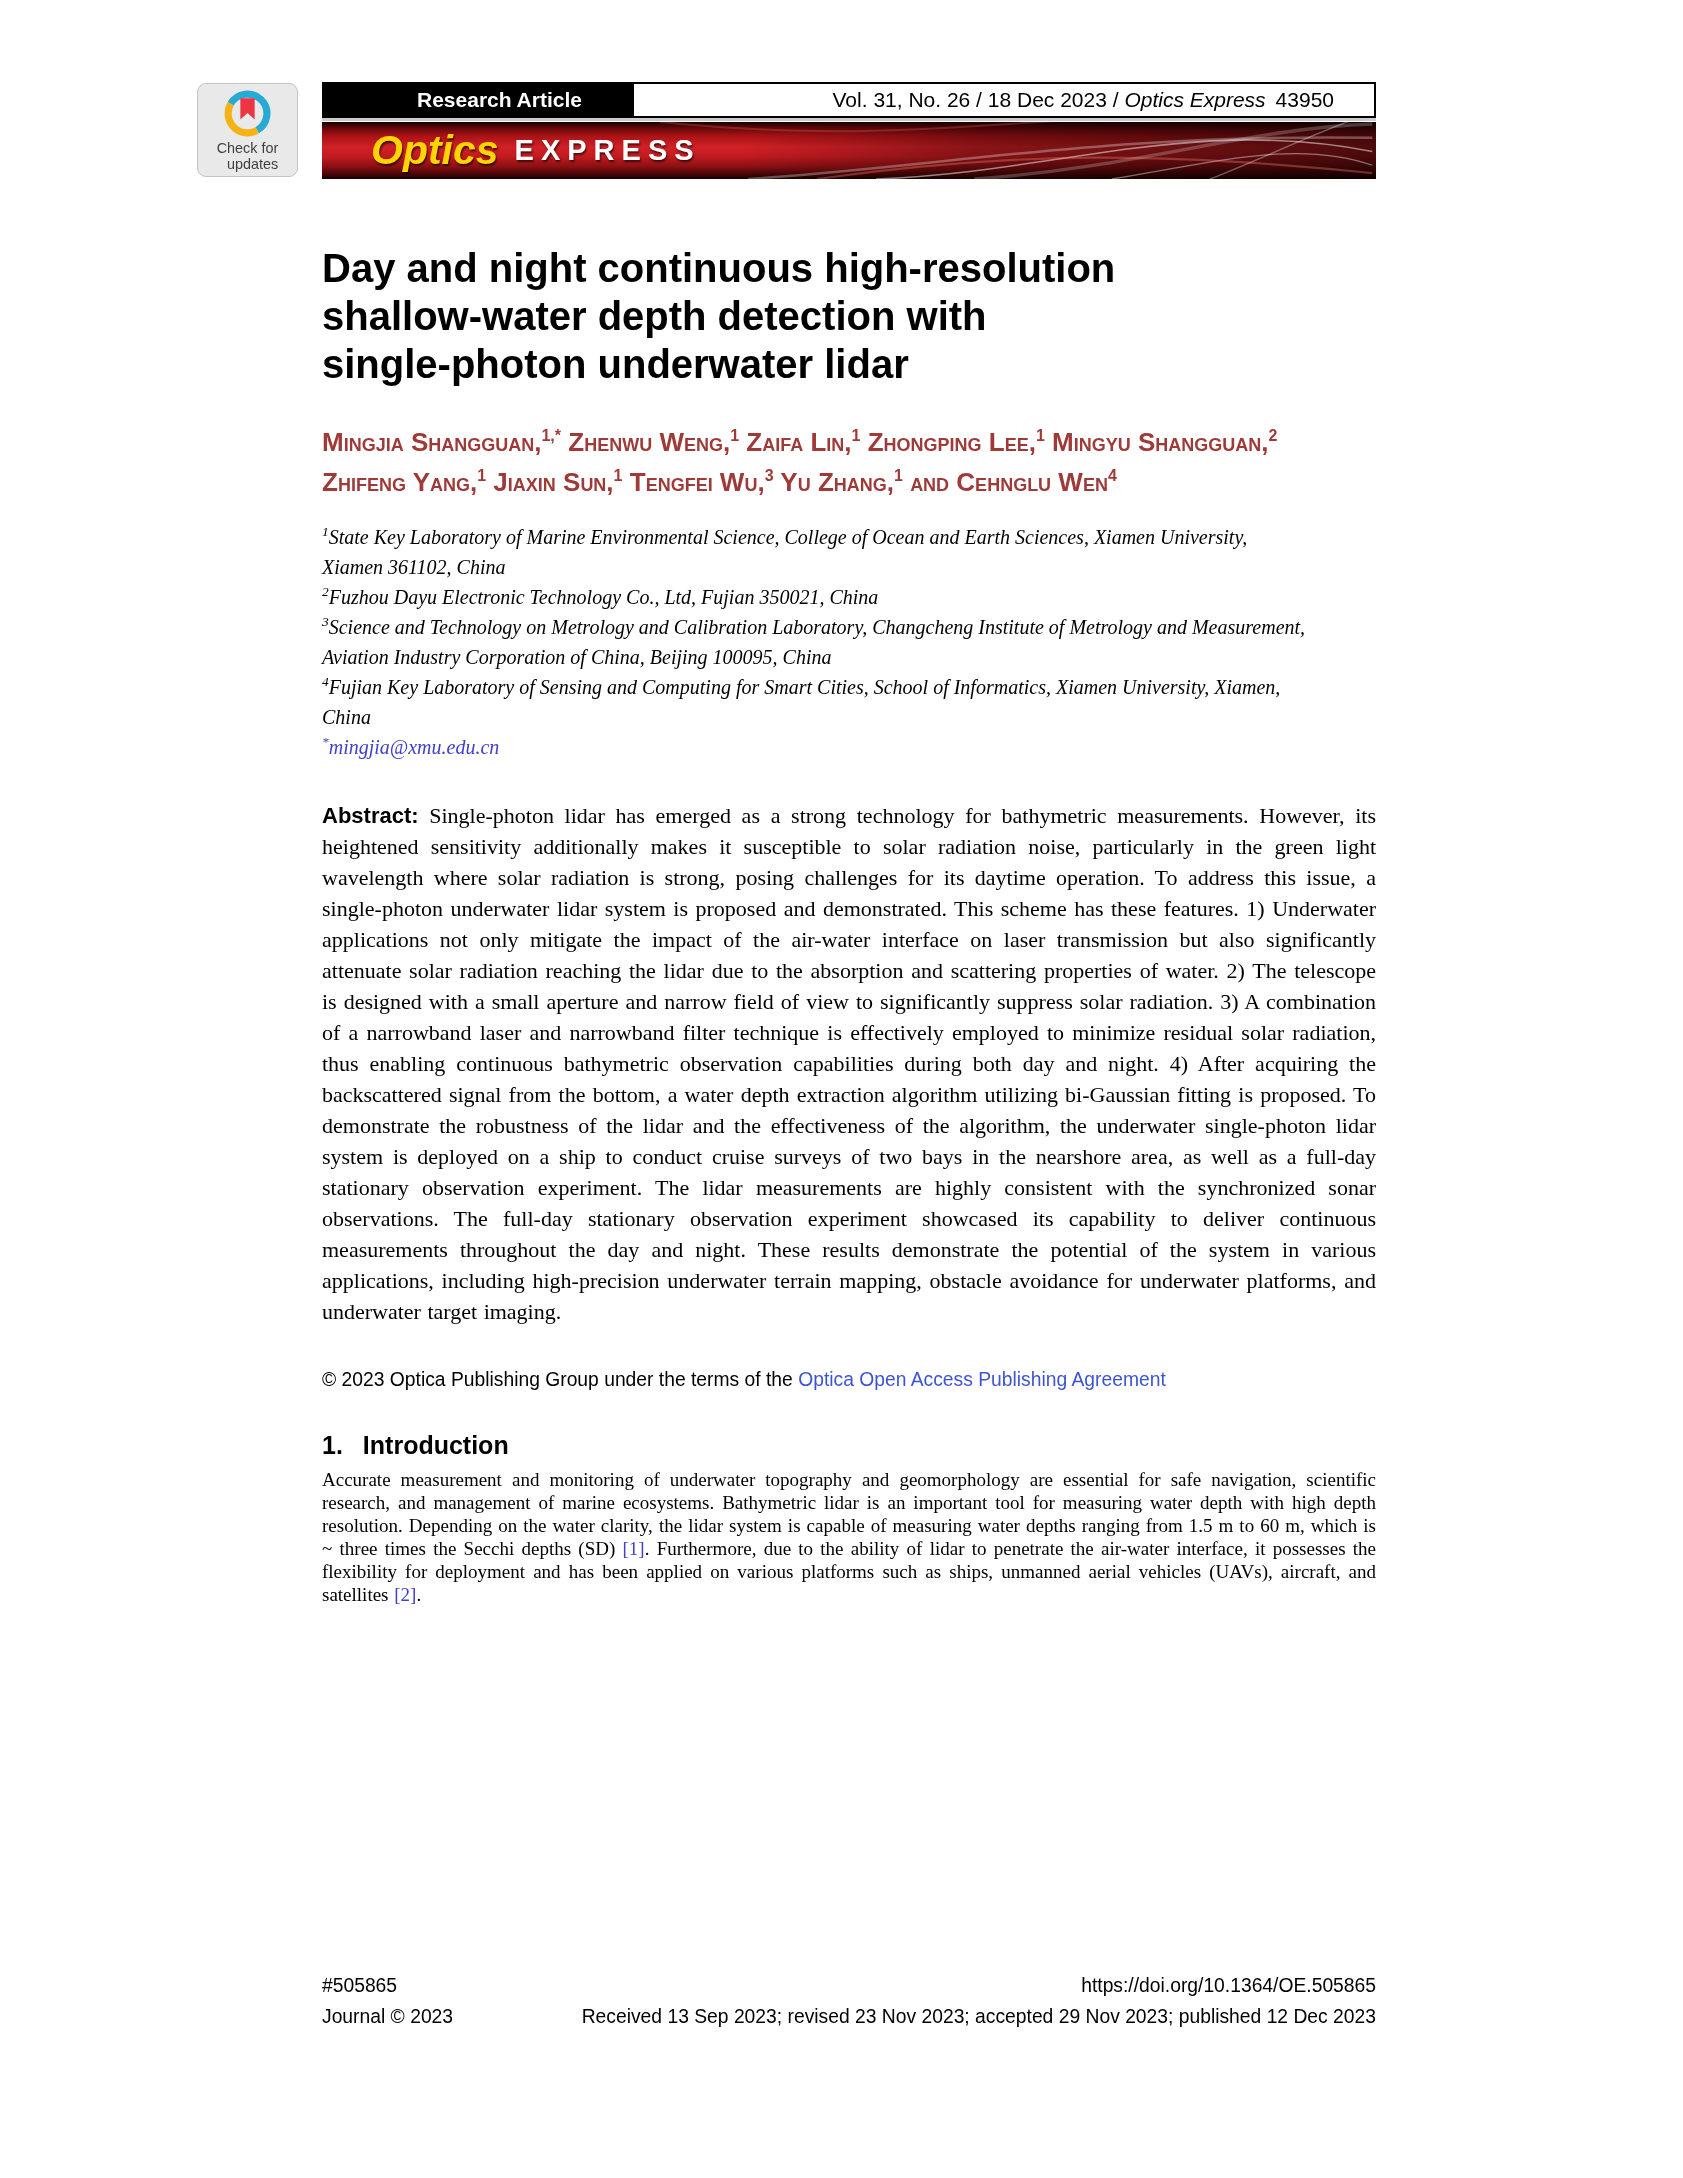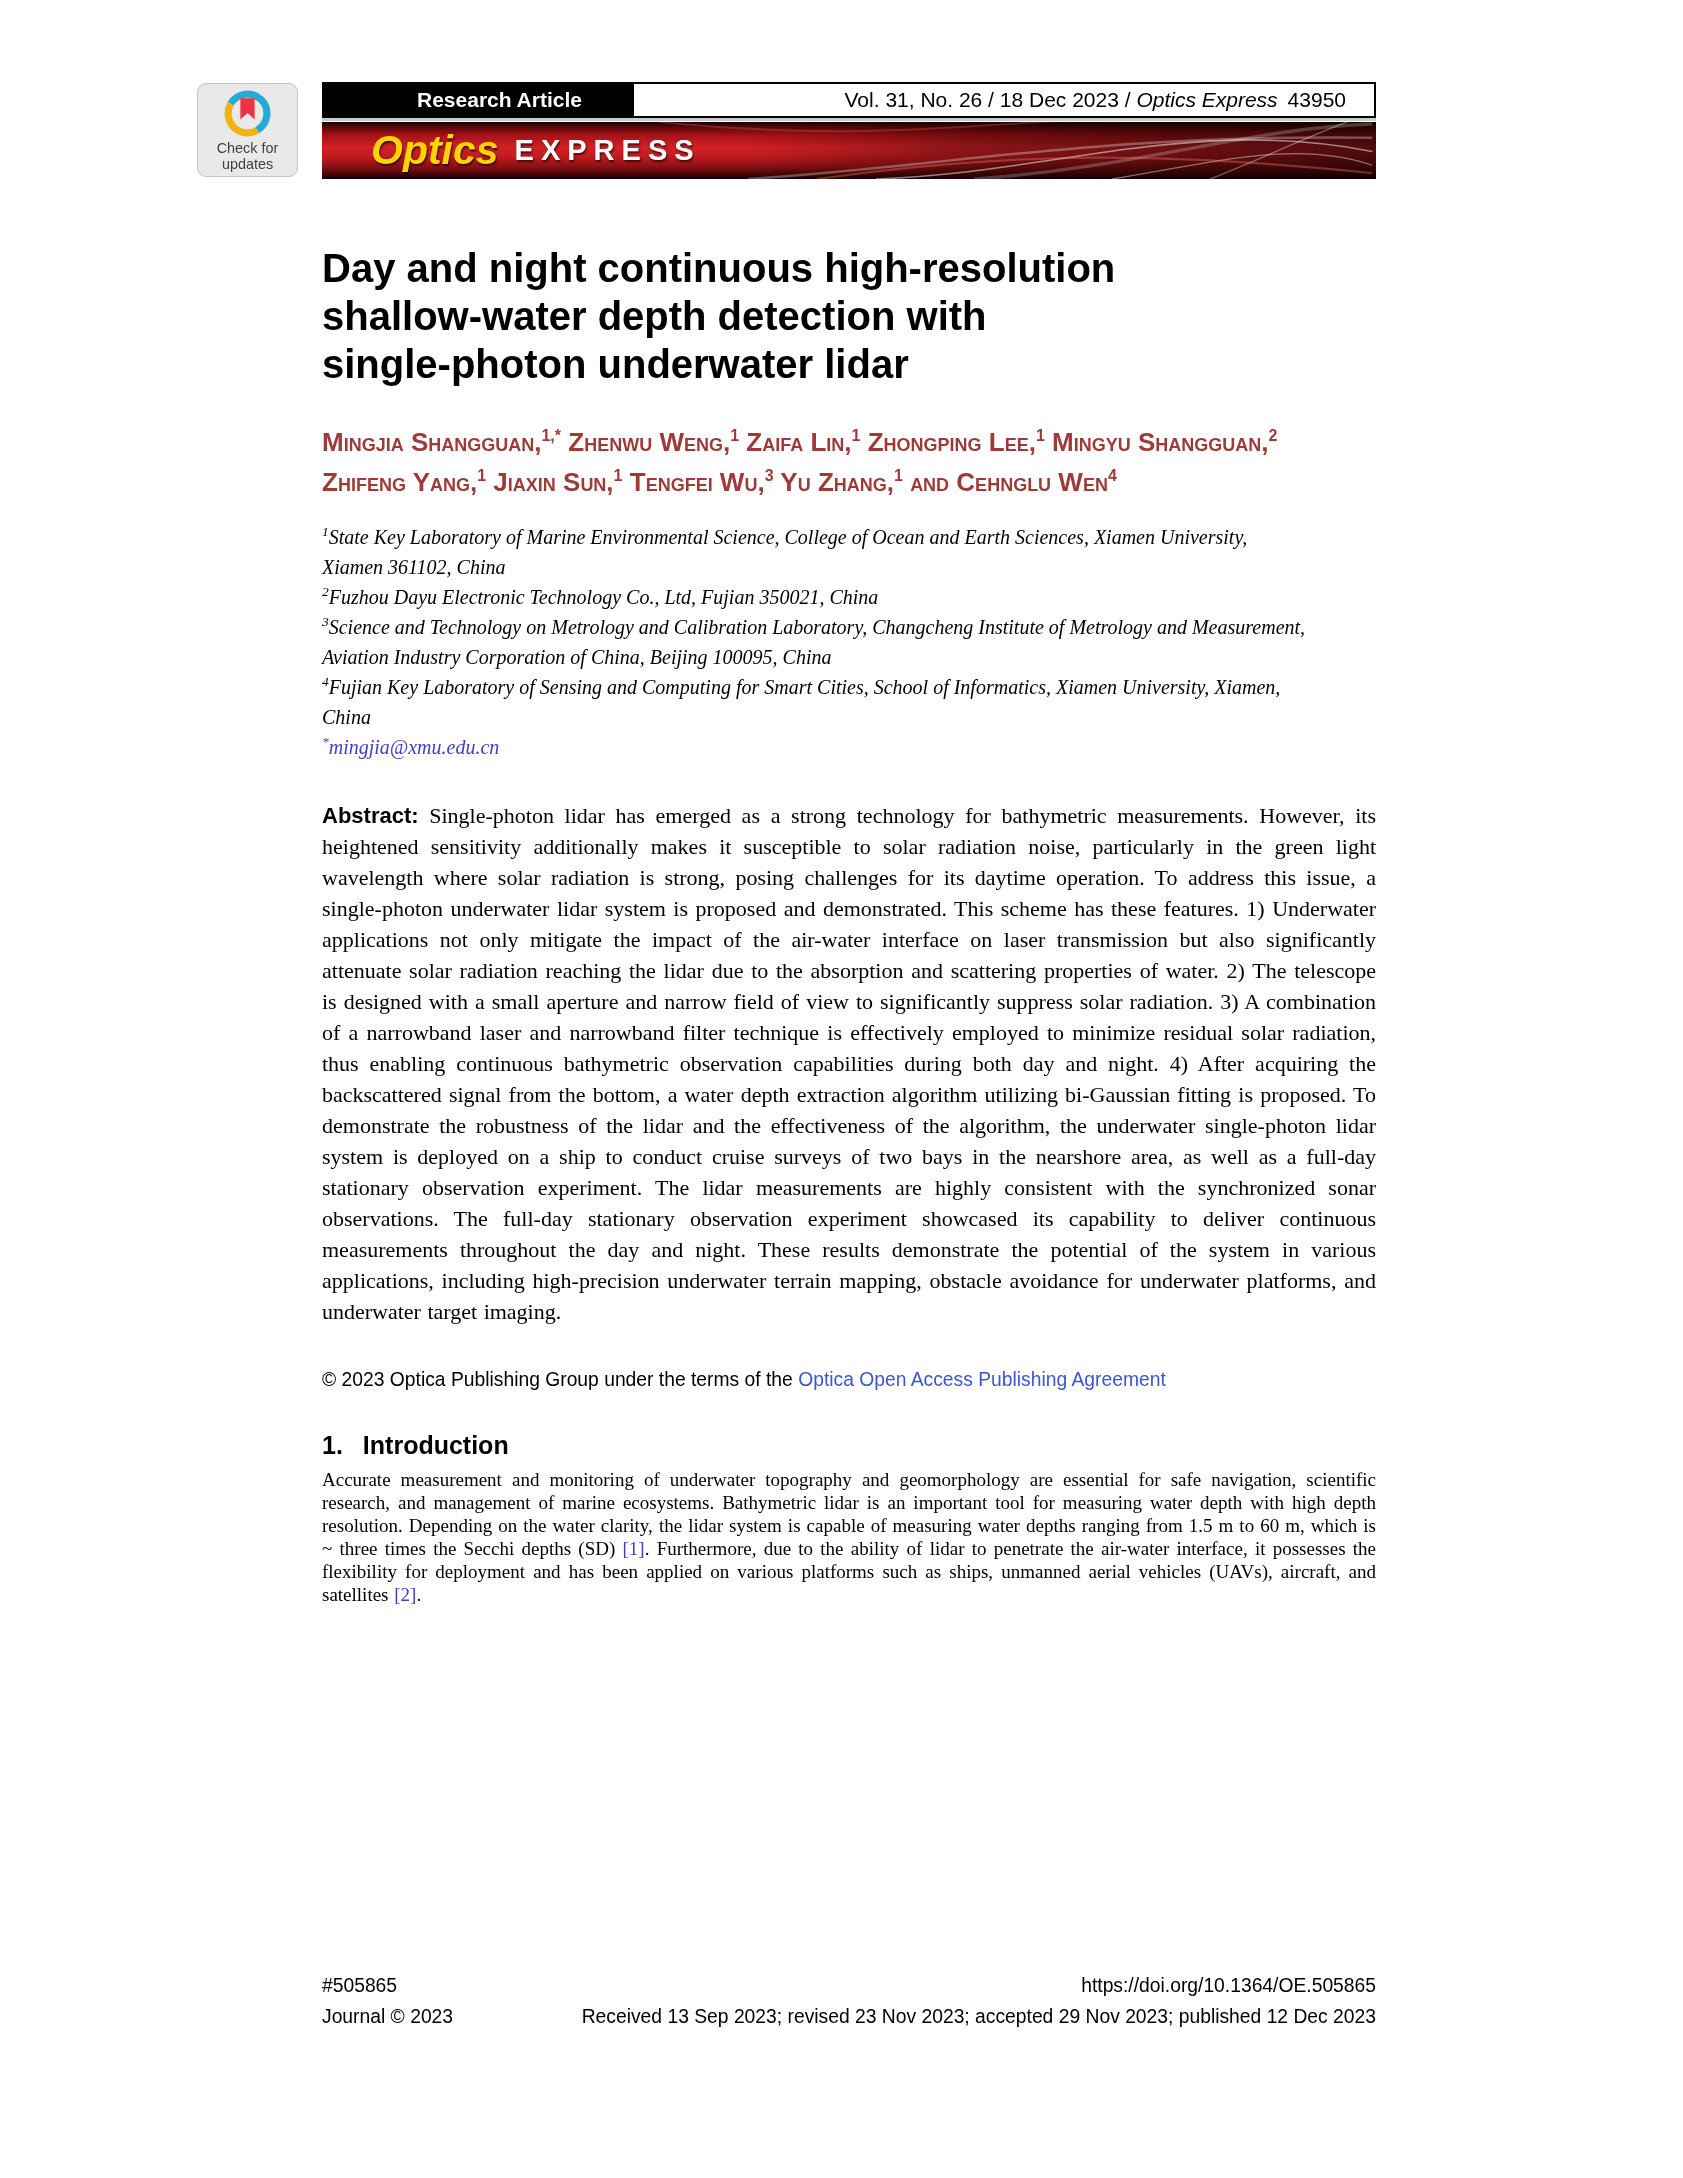--- a/index.html
+++ b/index.html
@@ -14,38 +14,38 @@
   
   .badge{
     position:absolute;left:197px;top:83px;width:101px;height:94px;
     background:#e9e9e9;border:1px solid #c4c4c4;border-radius:9px;
     display:flex;flex-direction:column;align-items:center;justify-content:flex-start;
     box-sizing:border-box;padding-top:4px;cursor:pointer;
   }
   .badge svg{display:block;}
   .badge-label{
     font-family:"Liberation Sans",sans-serif;font-size:14.4px;line-height:16px;
-    color:#3f3f3f;text-align:center;margin-top:1px;
+    color:#3f3f3f;text-align:right;margin-top:1px;
   }
   
   .header-bar{
     position:absolute;left:322px;top:82px;width:1054px;height:36px;
     display:flex;box-shadow:0 3px 0 rgba(160,160,160,.55);
   }
   .header-black{
     width:269px;background:#000;color:#fff;
     font-family:"Liberation Sans",sans-serif;font-weight:bold;font-size:21px;
     display:flex;align-items:center;justify-content:center;padding-left:43px;
   }
   .header-white{
     flex:1;background:#fff;border:2.5px solid #000;border-left:none;
     box-sizing:border-box;
     font-family:"Liberation Sans",sans-serif;font-size:21px;
     display:flex;align-items:center;justify-content:flex-end;
-    padding-right:28px;white-space:pre;
+    padding-right:40px;white-space:pre;
   }
   .header-white .pgnum{margin-left:10px;}
   
   .banner{
     position:absolute;left:322px;top:122px;width:1054px;height:57px;
     background:linear-gradient(180deg,#160101 0%,#5a0708 9%,#a91216 24%,#d02126 44%,#c31b20 60%,#8c1013 78%,#3f0405 93%,#140101 100%);
     overflow:hidden;
   }
   .banner .shade{
     position:absolute;inset:0;

